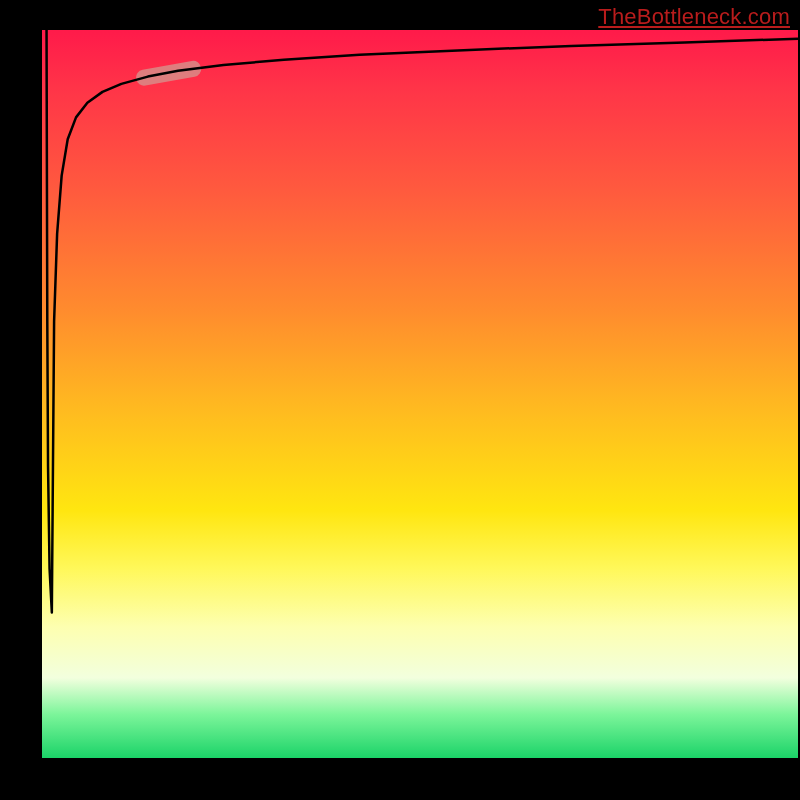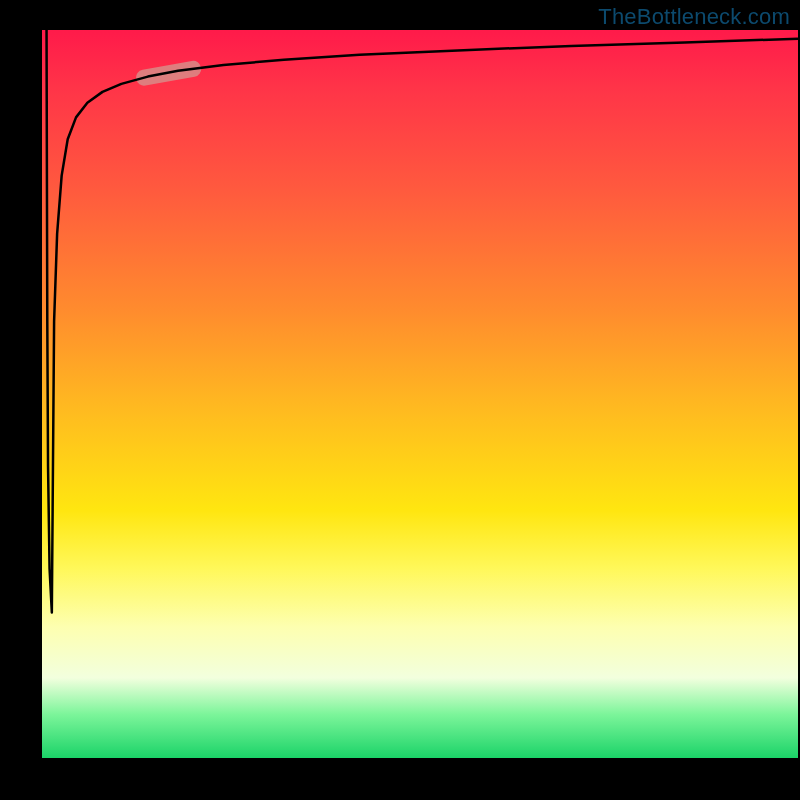--- a/index.html
+++ b/index.html
@@ -61,24 +61,25 @@
   .curve-line {
     fill: none;
     stroke: #000000;
     stroke-width: 2.5;
     stroke-linejoin: round;
   }
   .watermark {
     position: absolute;
     top: 4px;
     right: 10px;
-    color: #0c4a6e;
+    color: #b91c1c;
     font-size: 22px;
     letter-spacing: 0.2px;
     font-weight: 400;
+    text-decoration: underline;
   }
 </style>
 </head>
 <body>
 
 <div class="frame">
 
   <div class="plot-outer">
     <div class="plot-inner">
       <svg class="curve-svg" viewBox="0 0 756 728" preserveAspectRatio="none">

